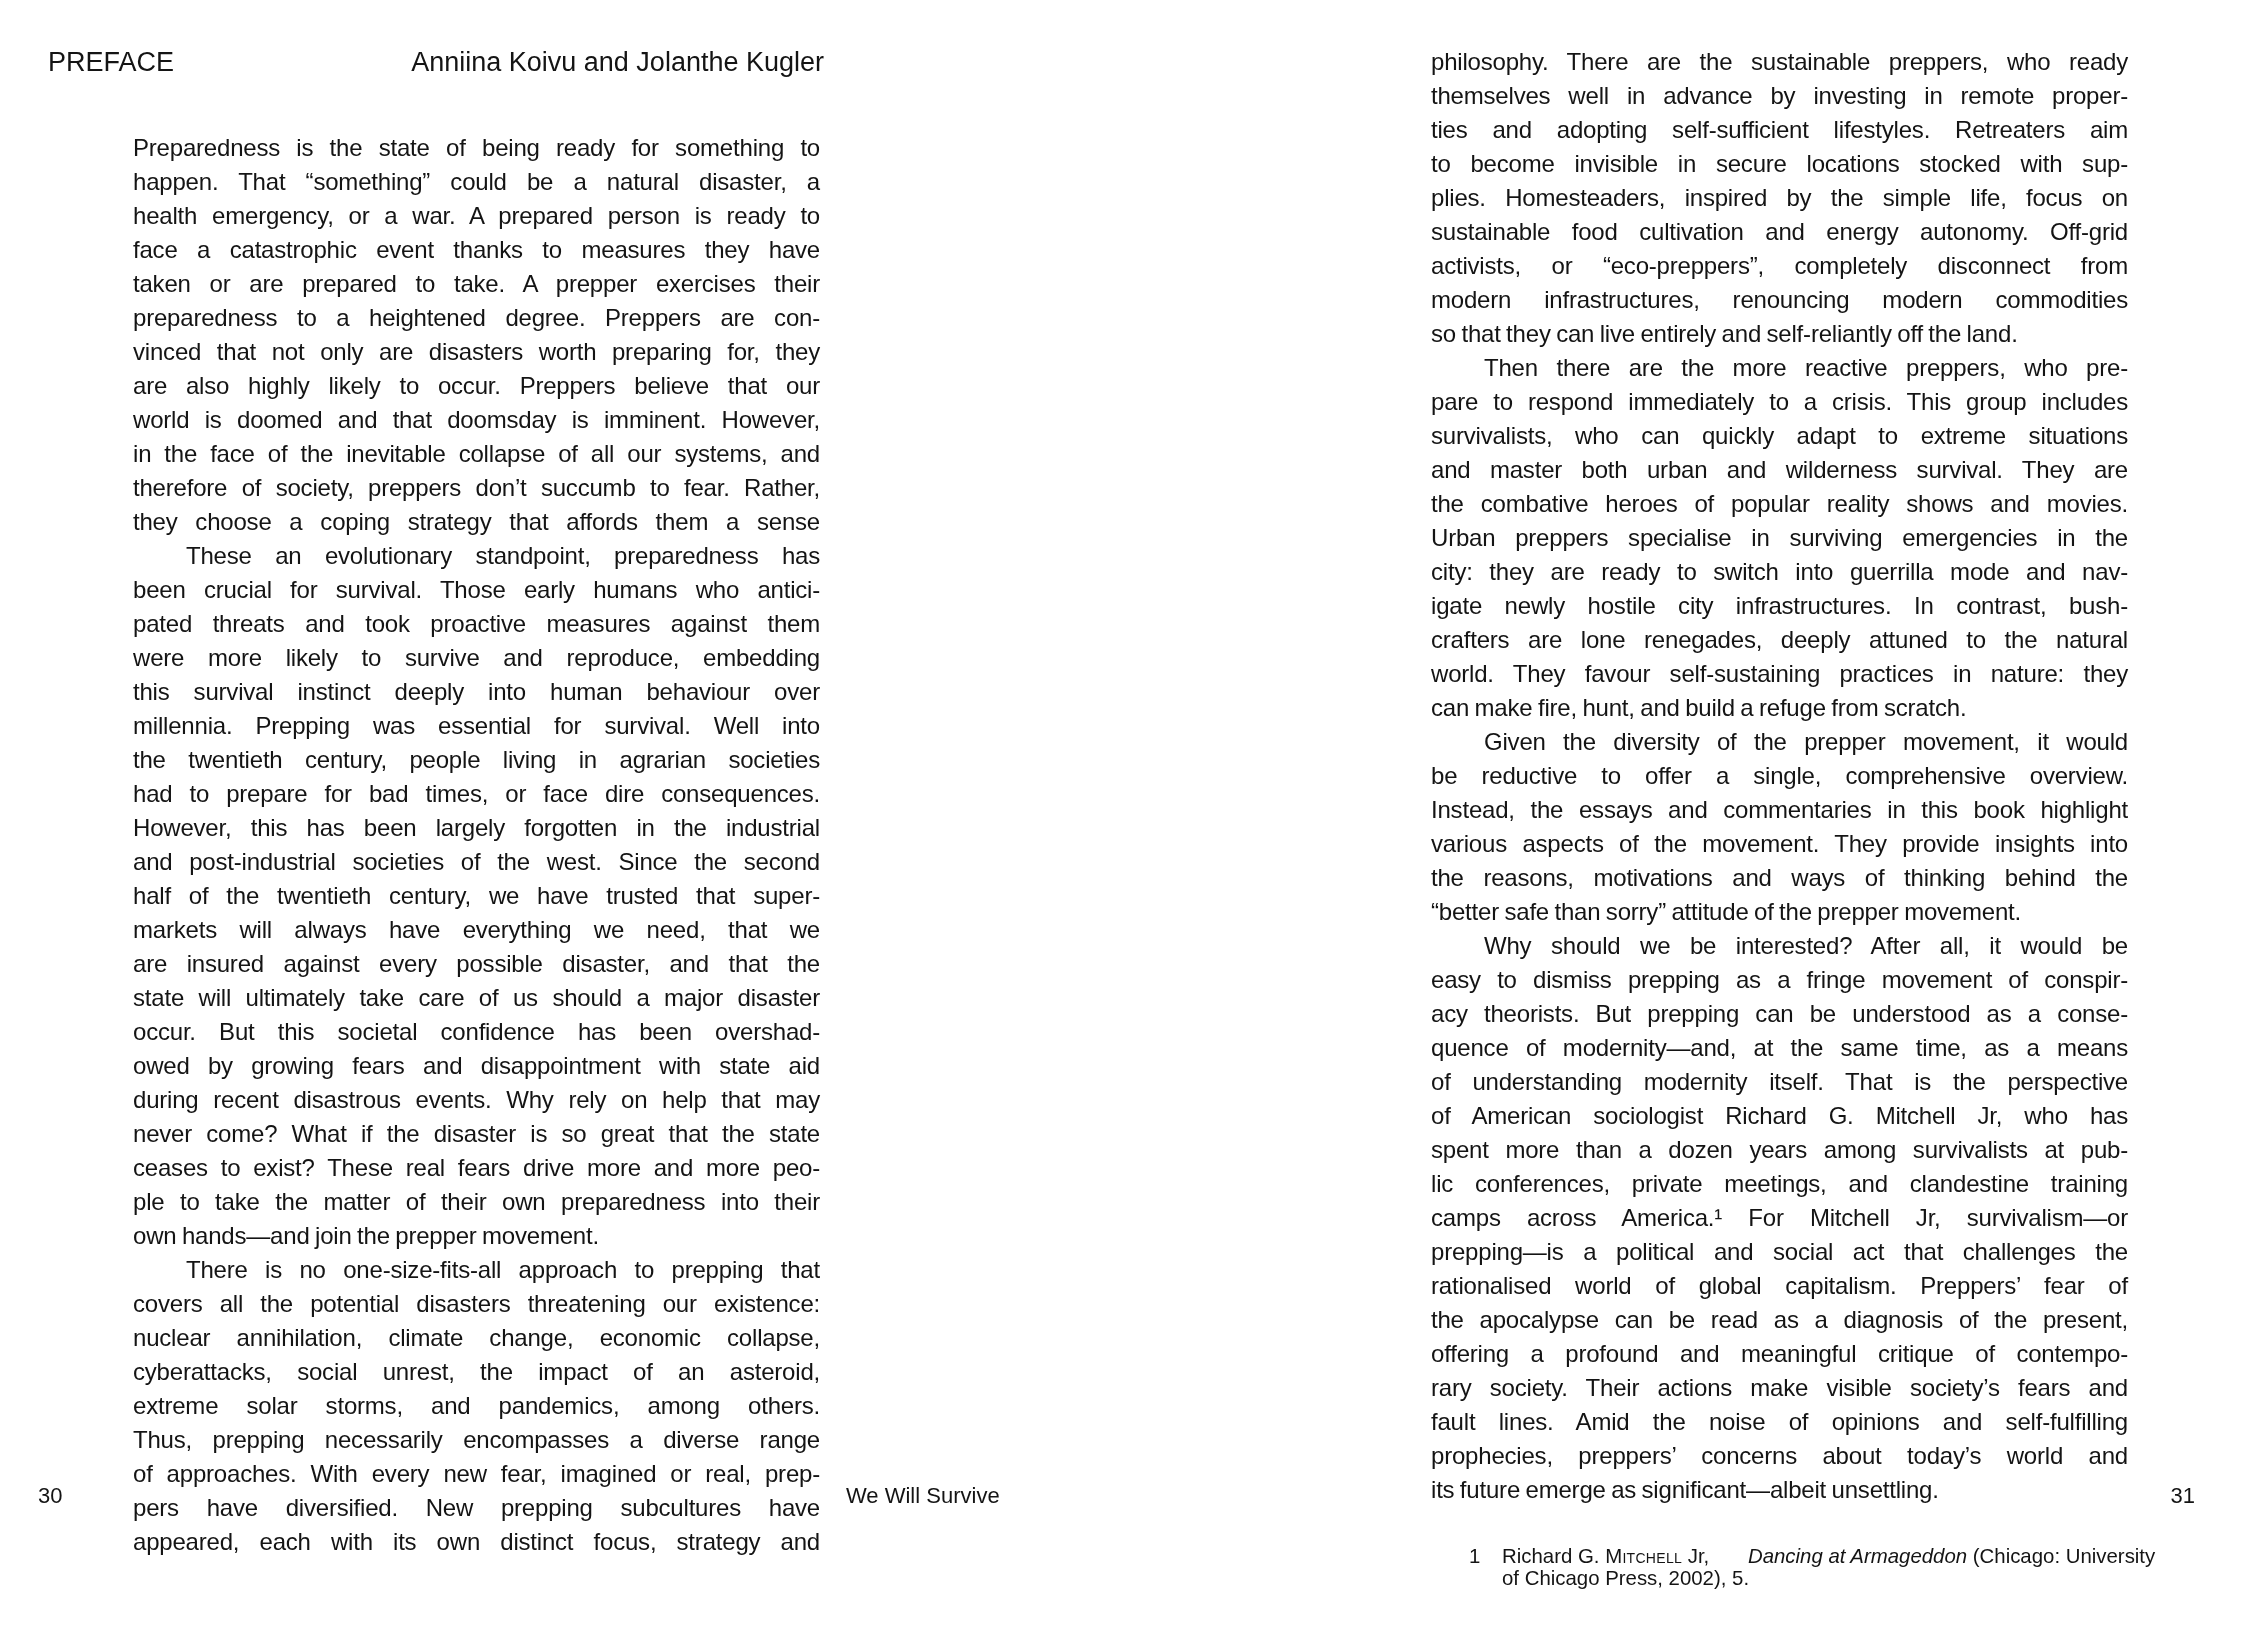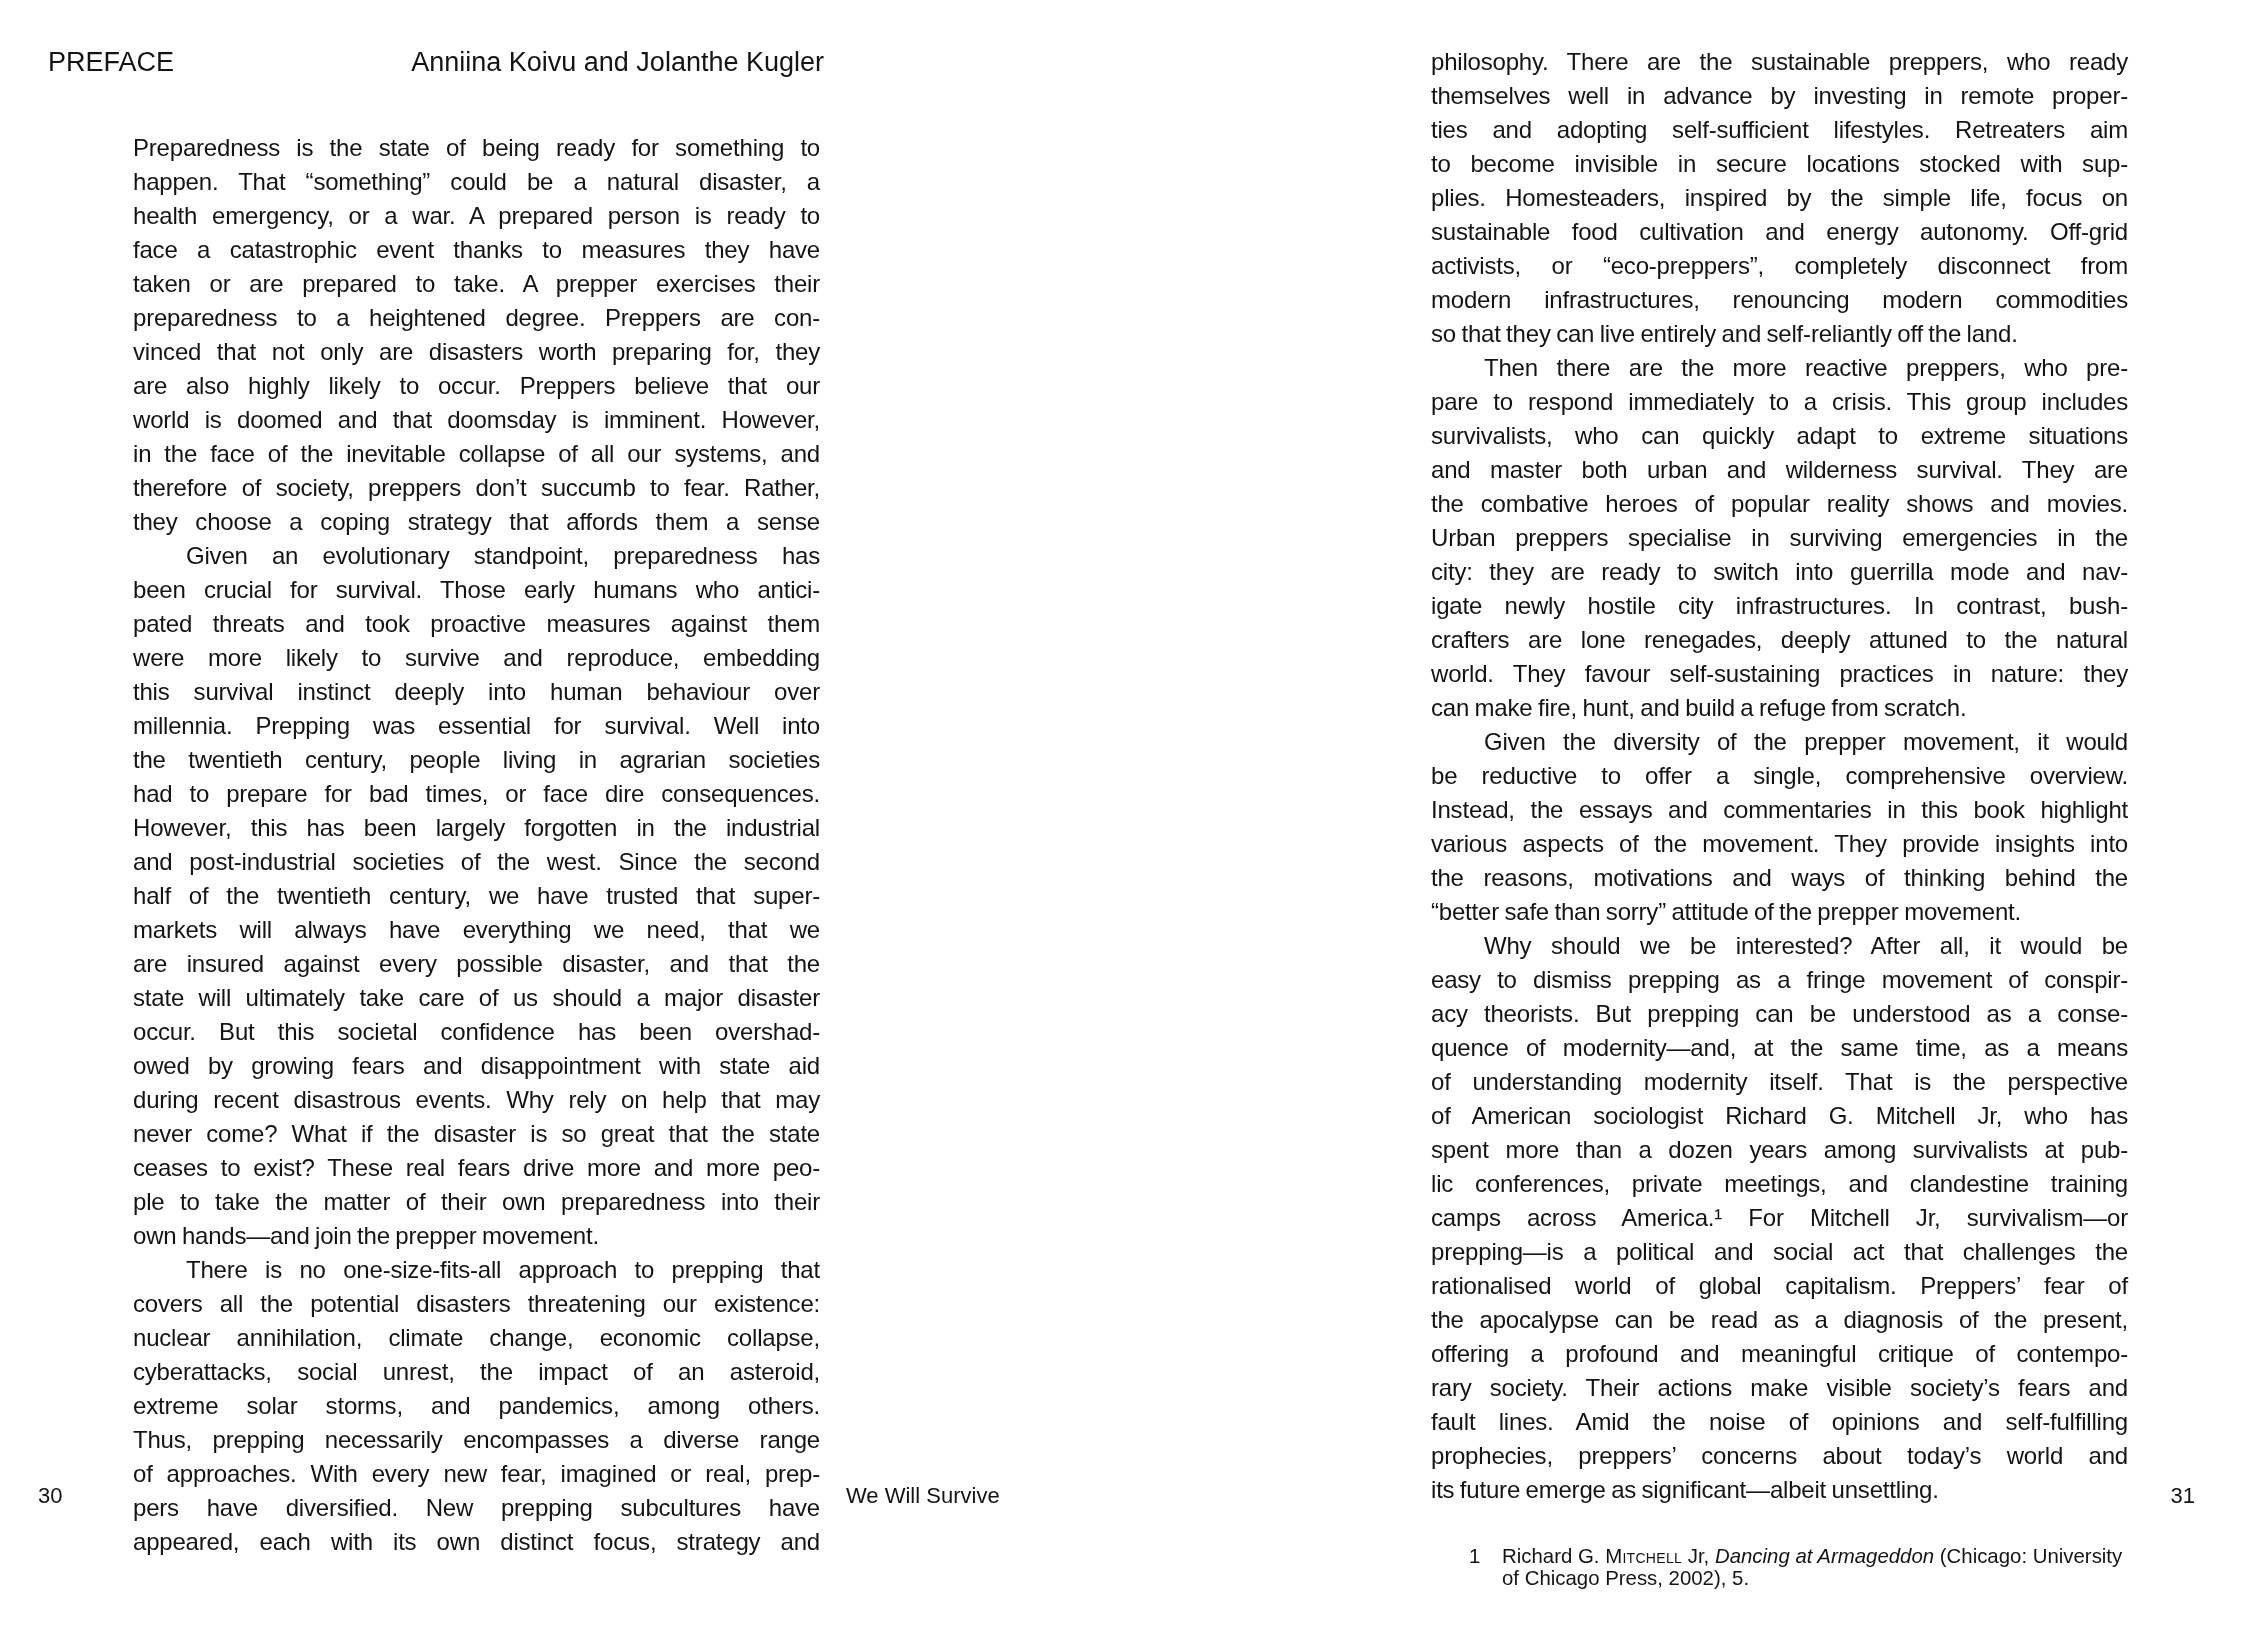--- a/index.html
+++ b/index.html
@@ -39,42 +39,42 @@
   #run-title { left: 846px; }
   #pg-right { right: 52px; }
   #footnote {
     position: absolute; left: 1469px; top: 1545px; width: 666px;
     font-size: 20.4px; line-height: 22.4px;
   }
   #fn-num { position: absolute; left: 0; top: 0; }
   #fn-body { position: absolute; left: 33px; top: 0; width: 628px; }
   .fnline { white-space: nowrap; }
   .seg-smallcaps { font-variant: small-caps; letter-spacing: 0.3px; }
-  .seg-italic { font-style: italic; }
+  .seg-italic { font-style: italic; margin-left: 33px; }
 </style>
 </head>
 <body>
 
 <div class="hdr" id="hdr-section">PREFACE</div>
 <div class="hdr" id="hdr-authors">Anniina Koivu and Jolanthe Kugler</div>
 
 <div class="col" id="col-left">
     <div class="line">Preparedness is the state of being ready for something to</div>
     <div class="line">happen. That “something” could be a natural disaster, a</div>
     <div class="line">health emergency, or a war. A prepared person is ready to</div>
     <div class="line">face a catastrophic event thanks to measures they have</div>
     <div class="line">taken or are prepared to take. A prepper exercises their</div>
     <div class="line">preparedness to a heightened degree. Preppers are con-</div>
     <div class="line">vinced that not only are disasters worth preparing for, they</div>
     <div class="line">are also highly likely to occur. Preppers believe that our</div>
     <div class="line">world is doomed and that doomsday is imminent. However,</div>
     <div class="line">in the face of the inevitable collapse of all our systems, and</div>
     <div class="line">therefore of society, preppers don’t succumb to fear. Rather,</div>
     <div class="line">they choose a coping strategy that affords them a sense</div>
-    <div class="line indent">Given an evolutionary standpoint, preparedness has</div>
+    <div class="line indent">These an evolutionary standpoint, preparedness has</div>
     <div class="line">been crucial for survival. Those early humans who antici-</div>
     <div class="line">pated threats and took proactive measures against them</div>
     <div class="line">were more likely to survive and reproduce, embedding</div>
     <div class="line">this survival instinct deeply into human behaviour over</div>
     <div class="line">millennia. Prepping was essential for survival. Well into</div>
     <div class="line">the twentieth century, people living in agrarian societies</div>
     <div class="line">had to prepare for bad times, or face dire consequences.</div>
     <div class="line">However, this has been largely forgotten in the industrial</div>
     <div class="line">and post-industrial societies of the west. Since the second</div>
     <div class="line">half of the twentieth century, we have trusted that super-</div>

